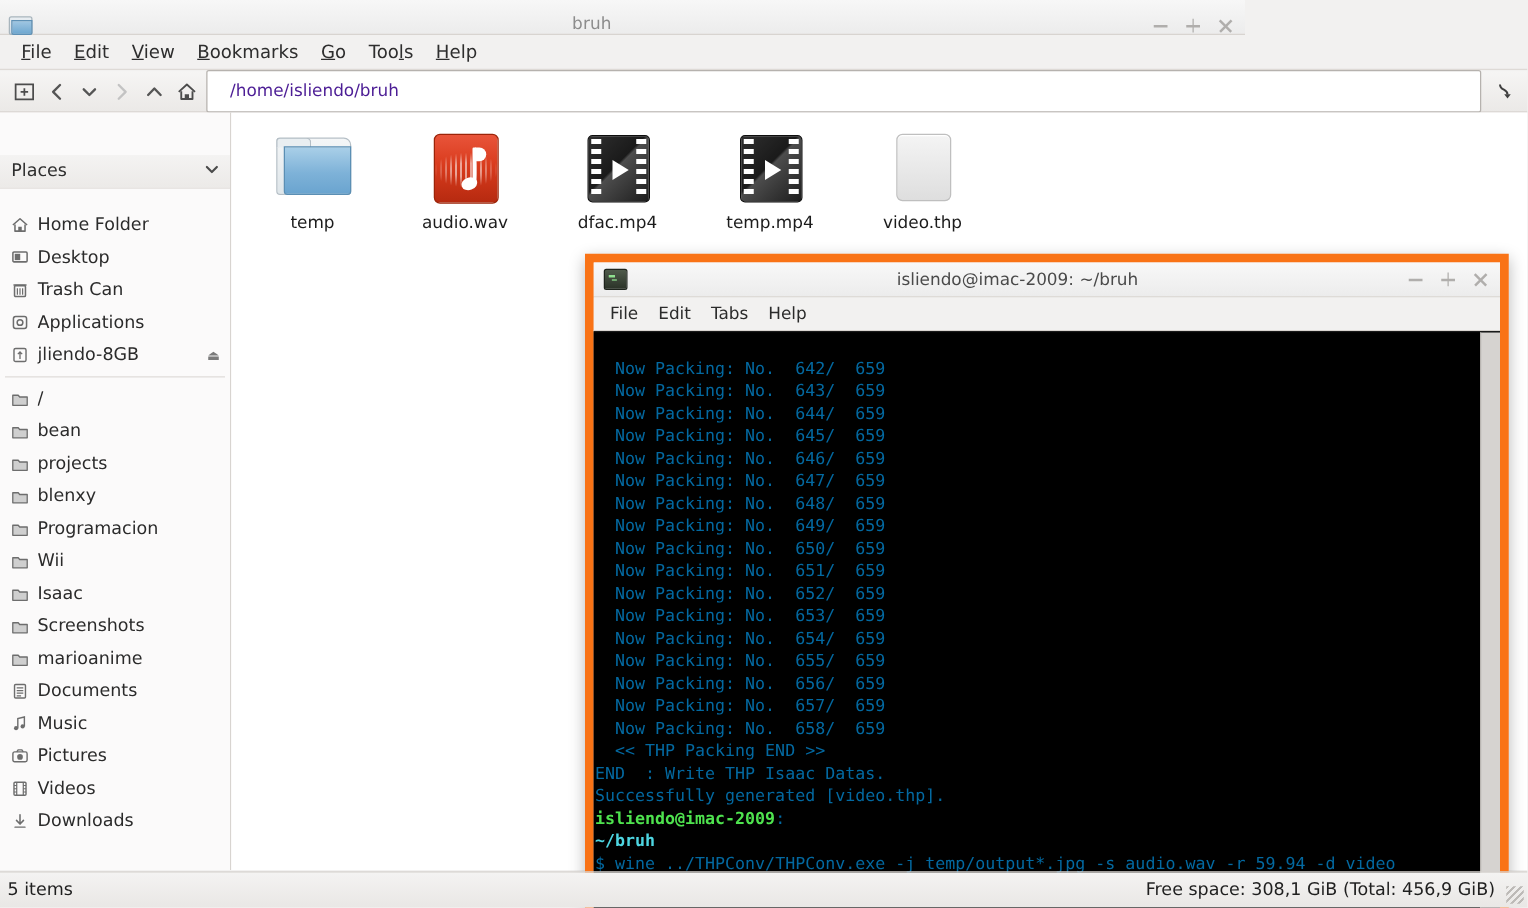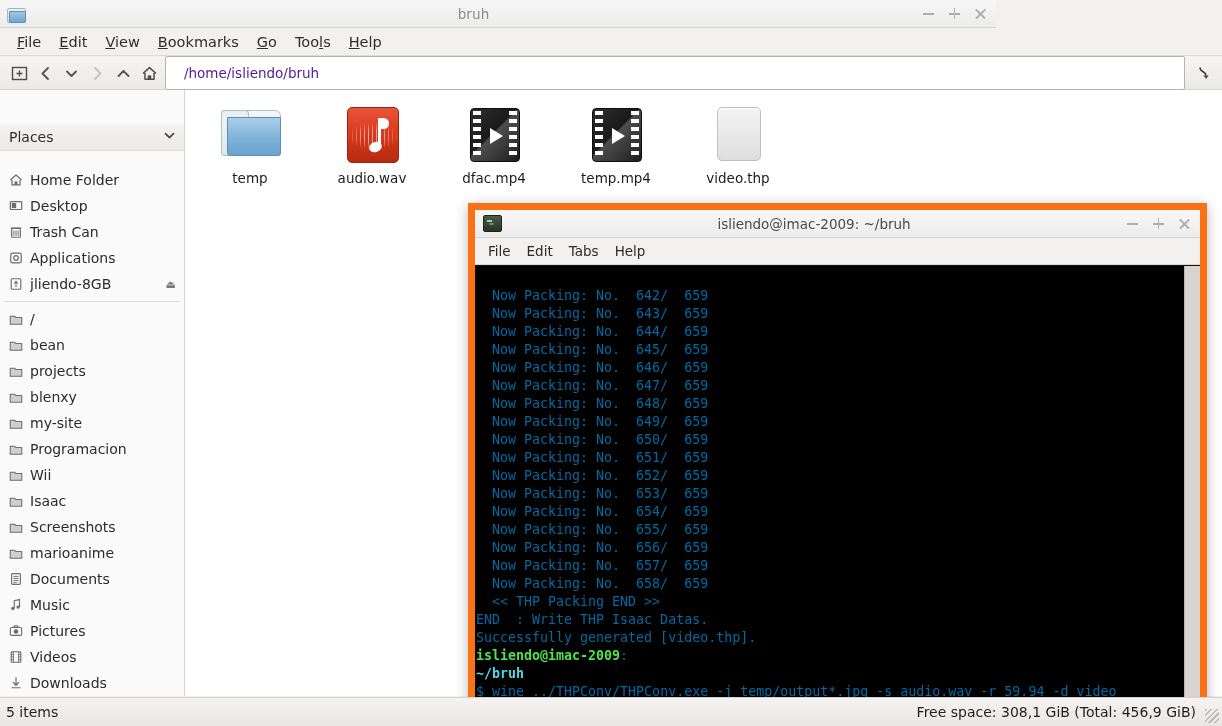--- a/index.html
+++ b/index.html
@@ -15,21 +15,21 @@
     position: relative;
     width: 1222px; height: 726px;
     background: #f2f1f0;
   }
 
   
   .fm-titlebar {
     position: absolute; left: 0; top: 0; width: 996px; height: 27px;
     background: linear-gradient(to bottom, #f7f7f7 0%, #ececec 100%);
     border-bottom: 1px solid #d8d4d0;
-    display: flex; align-items: center;
+    display: flex; align-items: flex-end;
   }
   .fm-title-icon {
     margin-left: 7px; width: 18px; height: 16px; position: relative; flex: 0 0 auto;
   }
   .fm-title-icon .f-back {
     position: absolute; left: 0; top: 2px; width: 17px; height: 13px;
     background: linear-gradient(to bottom,#e9eef2,#d3dde5);
     border: 1px solid #a8b5bd; border-radius: 2px;
   }
   .fm-title-icon .f-front {
@@ -456,28 +456,20 @@
           </span>
           <span class="plabel">projects</span>
         </div>
         <div class="place-row">
           <span class="pi">
             <svg width="14" height="13" viewBox="0 0 16 14">
                 <path d="M1.4 3.2h5l1.3 1.6h6.9v7.6H1.4z" fill="#cfcfcf" stroke="#6d6d6d" stroke-width="1.2" stroke-linejoin="round"></path>
               </svg>
           </span>
           <span class="plabel">blenxy</span>
-        </div>
-        <div class="place-row">
-          <span class="pi">
-            <svg width="14" height="13" viewBox="0 0 16 14">
-                <path d="M1.4 3.2h5l1.3 1.6h6.9v7.6H1.4z" fill="#cfcfcf" stroke="#6d6d6d" stroke-width="1.2" stroke-linejoin="round"></path>
-              </svg>
-          </span>
-          <span class="plabel">my-site</span>
         </div>
         <div class="place-row">
           <span class="pi">
             <svg width="14" height="13" viewBox="0 0 16 14">
                 <path d="M1.4 3.2h5l1.3 1.6h6.9v7.6H1.4z" fill="#cfcfcf" stroke="#6d6d6d" stroke-width="1.2" stroke-linejoin="round"></path>
               </svg>
           </span>
           <span class="plabel">Programacion</span>
         </div>
         <div class="place-row">

